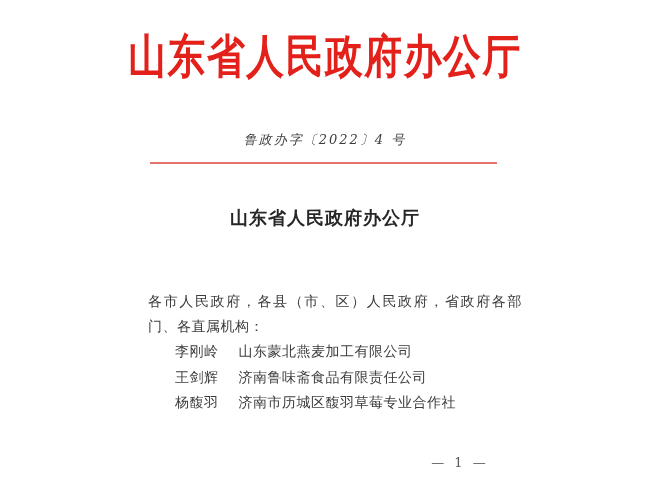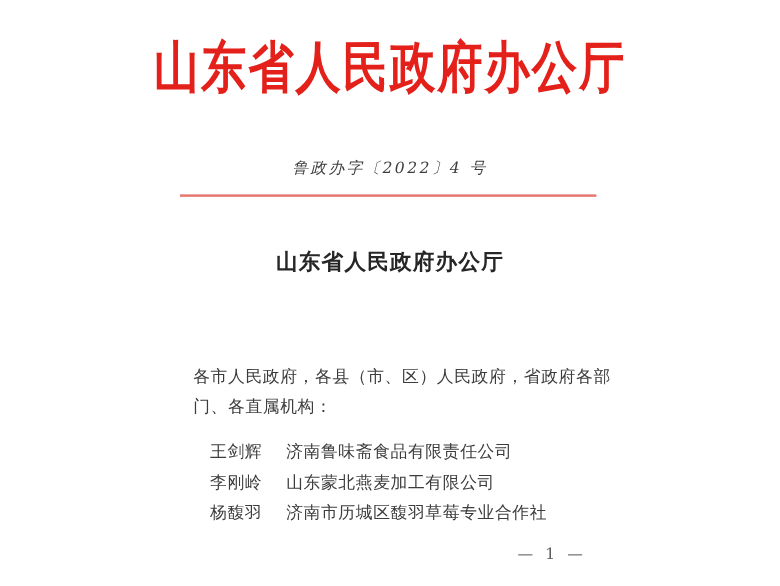--- a/index.html
+++ b/index.html
@@ -73,21 +73,21 @@
     position: absolute;
     top: 289px;
     left: 148px;
     width: 374px;
     font-size: 14px;
     line-height: 25.2px;
     color: var(--body-text, #3c3c3c);
     text-align: justify;
     letter-spacing: 0.5px;
   }
-  .para { margin: 13px; }
+  .para { margin: 0; }
   .para.indent { text-indent: 2em; }
   .star-list { margin-top: 0; }
   .list-item { padding-left: 27px; white-space: nowrap; }
   .list-item .name { margin-right: 15px; }
   .page-no {
     position: absolute;
     top: 455px;
     left: 408px;
     width: 104px;
     text-align: center;
@@ -110,26 +110,26 @@
 
   <div class="title-block">
     <div class="title-l1">山东省人民政府办公厅</div>
   </div>
 
   <div class="body-block">
     <p class="para">各市人民政府，各县（市、区）人民政府，省政府各部门、各直属机构：</p>
 
     <div class="star-list">
       <div class="list-item">
+        <span class="name">李刚岭</span>
+        <span class="org">山东蒙北燕麦加工有限公司</span>
+      </div>
+      <div class="list-item">
         <span class="name">王剑辉</span>
         <span class="org">济南鲁味斋食品有限责任公司</span>
-      </div>
-      <div class="list-item">
-        <span class="name">李刚岭</span>
-        <span class="org">山东蒙北燕麦加工有限公司</span>
       </div>
       <div class="list-item">
         <span class="name">杨馥羽</span>
         <span class="org">济南市历城区馥羽草莓专业合作社</span>
       </div>
     </div>
   </div>
 
   <div class="page-no">— 1 —</div>
 

